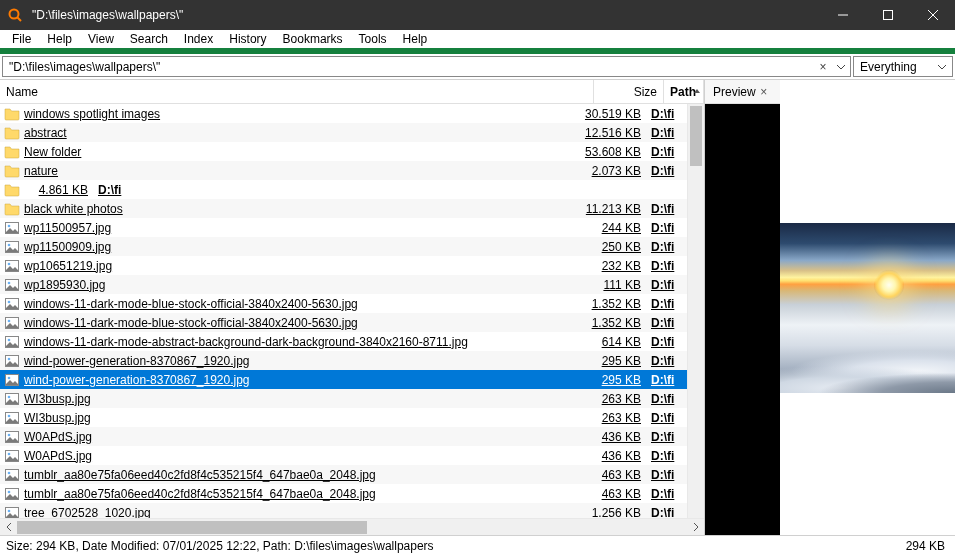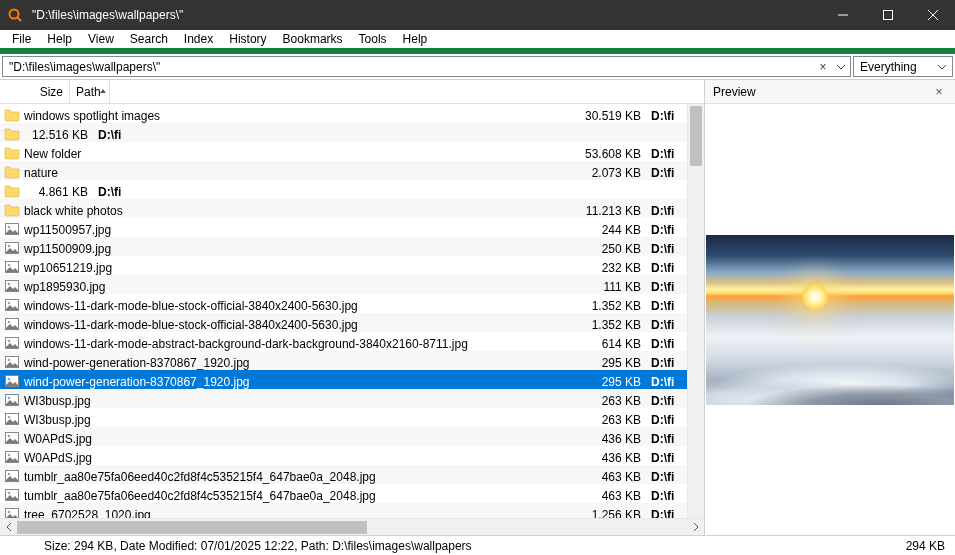--- a/index.html
+++ b/index.html
@@ -20,62 +20,62 @@
 .search-clear, .search-dd { width: 18px; display: flex; align-items: center; justify-content: center; color: #444; cursor: default; }
 .filter-box { width: 100px; border: 1px solid #888; display: flex; align-items: center; padding: 0 6px; justify-content: space-between; background: #fff; }
 
 .workspace { display: flex; height: calc(555px - 30px - 24px - 26px - 20px); }
 
 .results { flex: 1; display: flex; flex-direction: column; border-right: 1px solid #d0d0d0; min-width: 0; }
 .cols { height: 24px; display: flex; background: #fff; border-bottom: 1px solid #e0e0e0; }
 .col { display: flex; align-items: center; padding: 0 6px; border-right: 1px solid #e0e0e0; font-size: 12px; color: #000; white-space: nowrap; overflow: hidden; }
 .col-name { flex: 1; }
 .col-size { width: 70px; justify-content: flex-end; }
-.col-path { width: 40px; font-weight: 400; position: relative; align-items: center; }
+.col-path { width: 40px; font-weight: 700; position: relative; align-items: center; }
 
 .list-wrap { flex: 1; overflow: hidden; position: relative; display: flex; }
 .list { flex: 1; overflow: hidden; }
 .vscroll { width: 17px; background: #f0f0f0; position: relative; border-left: 1px solid #e8e8e8; }
 .vthumb { position: absolute; left: 2px; right: 2px; top: 2px; height: 60px; background: #c0c0c0; }
 
-.row { height: 19px; display: flex; align-items: flex-end; }
+.row { height: 19px; display: flex; align-items: center; text-decoration: underline; }
 .row.alt { background: #f7f7f7; }
 .row.selected { background: #0078d7; color: #fff; }
 .row .ico { width: 16px; height: 16px; margin: 0 4px; flex-shrink: 0; }
 .row .name { flex: 1; white-space: nowrap; overflow: hidden; text-overflow: clip; }
 .row .size { width: 70px; text-align: right; padding-right: 6px; white-space: nowrap; }
 .row .path { width: 40px; font-weight: bold; white-space: nowrap; overflow: hidden; padding-left: 4px; }
 .row.selected .path { font-weight: bold; }
 
 .hscroll-wrap { height: 17px; background: #f0f0f0; display: flex; align-items: center; border-top: 1px solid #e8e8e8; }
 .harrow { width: 17px; height: 17px; display: flex; align-items: center; justify-content: center; color: #555; }
 .htrack { flex: 1; height: 13px; background: #f0f0f0; position: relative; }
 .hthumb { position: absolute; top: 0; bottom: 0; left: 0; width: 350px; background: #c0c0c0; }
 
-.preview { width: 250px; display: flex; flex-direction: column; background: #000000; }
+.preview { width: 250px; display: flex; flex-direction: row; background: #000000; }
 .preview-hdr { height: 24px; display: flex; align-items: center; padding: 0 8px; border-bottom: 1px solid #e0e0e0; background: #f7f7f7; }
 .preview-hdr .label { flex: 1; }
 .preview-hdr .close { width: 16px; text-align: center; color: #555; }
 .preview-body { flex: 1; display: flex; align-items: center; justify-content: center; background: #fff; padding: 0; }
 .preview-img { width: 248px; height: 170px; background: linear-gradient(to bottom,
   #1a2a45 0%, #2d4a6e 12%, #8aa8c8 22%, #d8c088 28%, #fff3a0 32%,
   #ffe070 34%, #ffa040 36%, #d8b878 40%,
   #c8d0d8 48%, #eef2f6 60%, #d6dde6 72%, #a8b4c4 85%, #5f6e80 100%);
   position: relative; overflow: hidden; }
 .preview-img::before { content:""; position:absolute; left:38%; top:28%; width:30px; height:30px; border-radius:50%;
   background: radial-gradient(circle,#fffef0 0%,#fff7b0 30%,#ffd560 55%, rgba(255,180,60,0) 75%);
   box-shadow: 0 0 22px 10px rgba(255,220,130,.55); }
 .preview-img::after { content:""; position:absolute; left:0; right:0; bottom:0; height:58%;
   background:
     radial-gradient(ellipse 160% 60% at 70% 100%, #6b7888 0%, #8e99a8 18%, rgba(0,0,0,0) 34%),
     radial-gradient(ellipse 140% 55% at 25% 95%, #e6ebf2 0%, #cfd8e3 20%, rgba(0,0,0,0) 40%),
     radial-gradient(ellipse 120% 50% at 55% 78%, #f2f5f9 0%, #dbe2ec 22%, rgba(0,0,0,0) 42%); }
 
 .statusbar { height: 20px; background: #fff; border-top: 1px solid #d0d0d0; display: flex; align-items: center; padding: 0 6px; font-size: 12px; }
-.statusbar .left { flex: 1; white-space: nowrap; overflow: hidden; margin-left: 38px; }
+.statusbar .left { flex: 1; white-space: nowrap; overflow: hidden; }
 .statusbar .right { width: 100px; text-align: right; padding-right: 4px; }
 
 svg { display: block; }
 </style>
 </head>
 <body>
 
 <div class="titlebar">
   <div class="app-icon">
     <svg width="16" height="16" viewBox="0 0 16 16">
@@ -130,20 +130,21 @@
     <span>Everything</span>
     <svg width="8" height="8">
         <path d="M0 2 L4 6 L8 2" fill="none" stroke="#444" stroke-width="1"></path>
       </svg>
   </div>
 </div>
 
 <div class="workspace">
   <div class="results">
     <div class="cols">
+      <div class="col col-name">Name</div>
       <div class="col col-size">Size</div>
       <div class="col col-path">
         <span>Path</span>
         <svg width="8" height="8" style="position:absolute;right:2px;top:8px">
             <path d="M4 1 L7 5 L1 5 Z" fill="#555"></path>
           </svg>
       </div>
     </div>
     <div class="list-wrap">
       <div class="list" id="list">
@@ -156,20 +157,21 @@
             <span class="name">windows spotlight images</span>
             <span class="size">30.519 KB</span>
             <span class="path">D:\fi</span>
           </div>
           <div class="row alt">
             <span class="ico">
               <svg width="16" height="16" viewBox="0 0 16 16">
                 <path d="M1 3h5l1.5 2H15v8a1 1 0 0 1-1 1H2a1 1 0 0 1-1-1z" fill="#ffd96a" stroke="#caa63e" stroke-width="0.5"></path>
               </svg>
             </span>
+            <span class="name">abstract</span>
             <span class="size">12.516 KB</span>
             <span class="path">D:\fi</span>
           </div>
           <div class="row">
             <span class="ico">
               <svg width="16" height="16" viewBox="0 0 16 16">
                 <path d="M1 3h5l1.5 2H15v8a1 1 0 0 1-1 1H2a1 1 0 0 1-1-1z" fill="#ffd96a" stroke="#caa63e" stroke-width="0.5"></path>
               </svg>
             </span>
             <span class="name">New folder</span>

